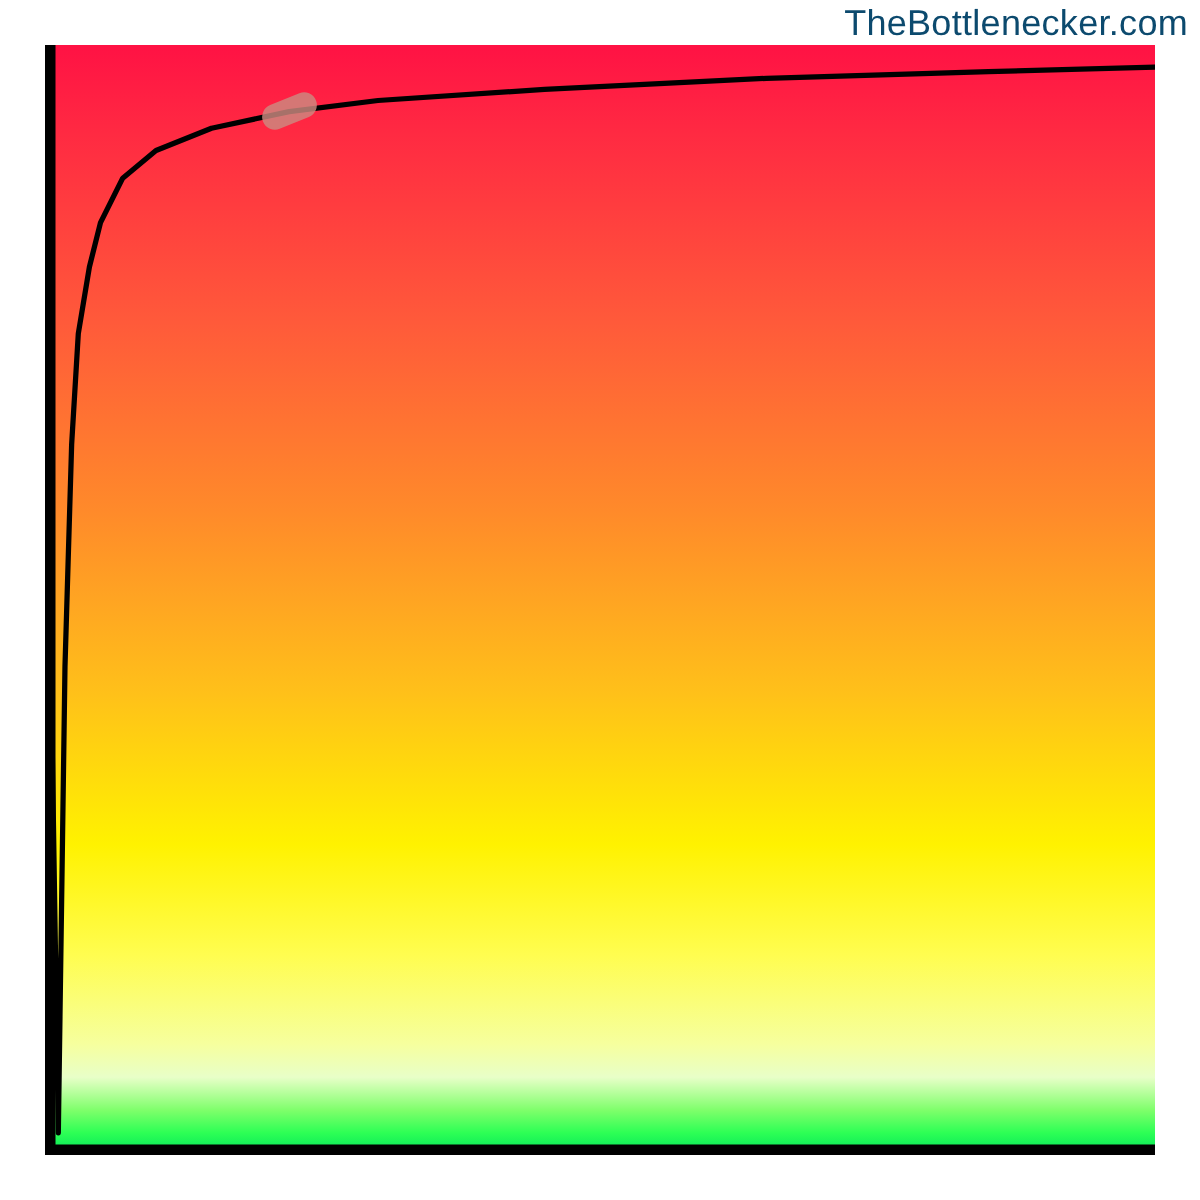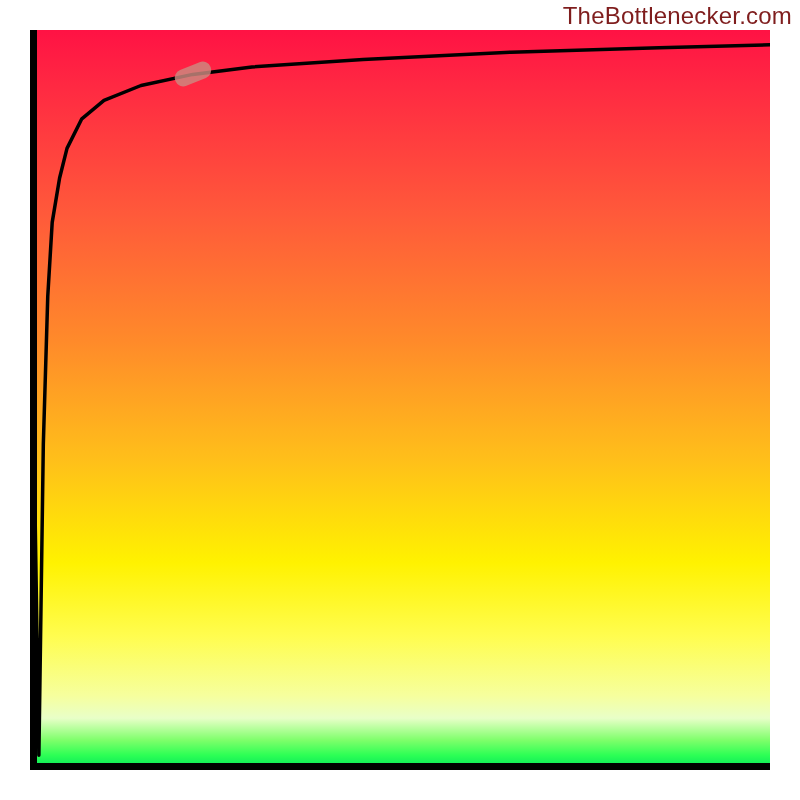--- a/index.html
+++ b/index.html
@@ -14,21 +14,21 @@
   .chart-frame {
     position: relative;
     width: 800px;
     height: 800px;
   }
   .attribution {
     position: absolute;
     top: 2px;
     right: 8px;
     font-size: 24px;
-    color: #7f1d1d;
+    color: #0c4a6e;
     font-weight: 400;
     letter-spacing: 0.2px;
   }
   
   .plot-area {
     position: absolute;
     left: 30px;
     top: 30px;
     width: 740px;
     height: 740px;

